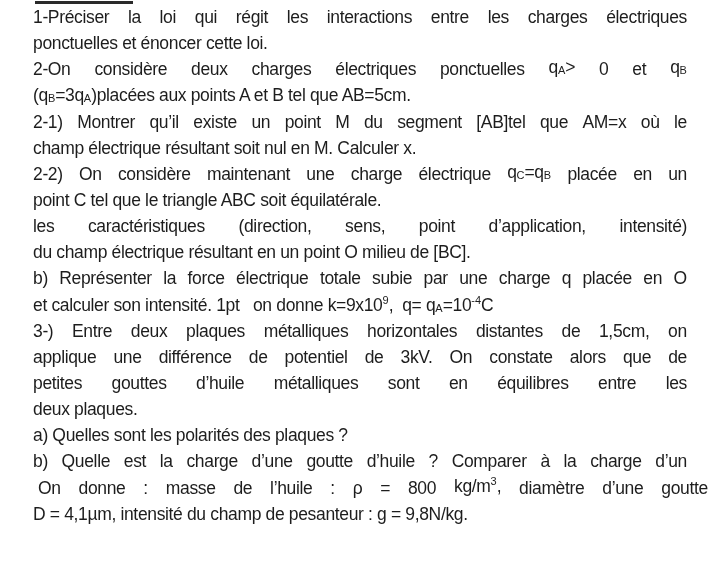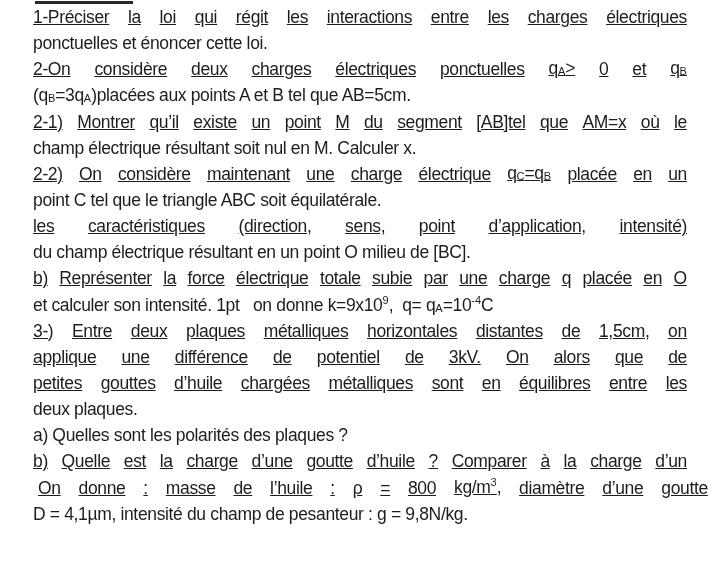--- a/index.html
+++ b/index.html
@@ -25,24 +25,23 @@
     line-height:26.15px;
   }
   .line {
     height:26.15px;
     line-height:26.15px;
     white-space:pre;
   }
   .just {
     display:flex;
     justify-content:space-between;
-    align-items:center;
+    align-items:flex-end;
     gap:4px;
     white-space:nowrap;
-    text-decoration:underline;
   }
   .w { white-space:nowrap; }
   .sb { font-size:11px; letter-spacing:0; position:relative; top:1px; }
   .sp { font-size:11px; letter-spacing:0; position:relative; top:-7px; }
   .wide { margin-right:-21px; }
   .ind { padding-left:5px; }
 </style>
 </head>
 <body>
 
@@ -148,29 +147,29 @@
       </div>
       <div class="line just">
         <span class="w">applique</span>
         <span class="w">une</span>
         <span class="w">différence</span>
         <span class="w">de</span>
         <span class="w">potentiel</span>
         <span class="w">de</span>
         <span class="w">3kV.</span>
         <span class="w">On</span>
+        <span class="w">constate</span>
         <span class="w">alors</span>
         <span class="w">que</span>
         <span class="w">de</span>
       </div>
       <div class="line just">
         <span class="w">petites</span>
         <span class="w">gouttes</span>
         <span class="w">d’huile</span>
-        <span class="w">chargées</span>
         <span class="w">métalliques</span>
         <span class="w">sont</span>
         <span class="w">en</span>
         <span class="w">équilibres</span>
         <span class="w">entre</span>
         <span class="w">les</span>
       </div>
       <div class="line">deux plaques.</div>
       <div class="line">a) Quelles sont les polarités des plaques ?</div>
       <div class="line just">

